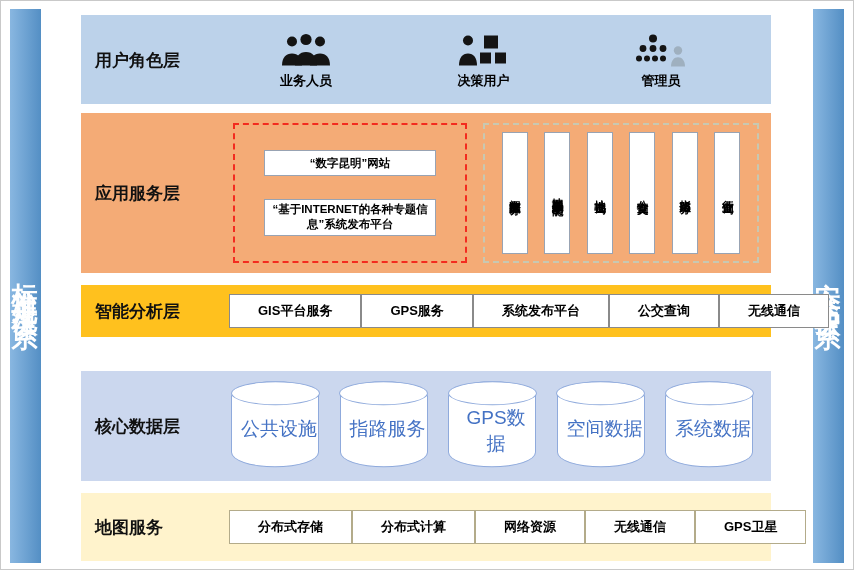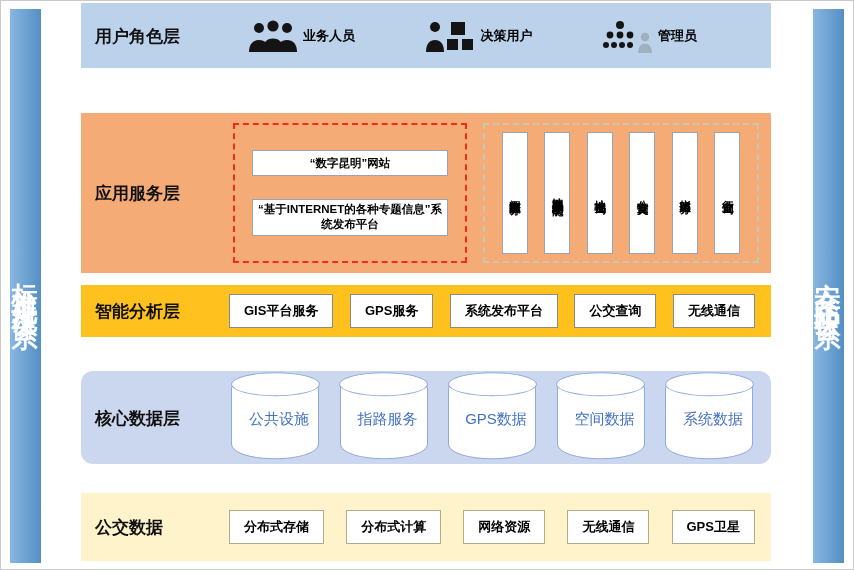--- a/index.html
+++ b/index.html
@@ -20,65 +20,65 @@
   .vbar{position:absolute;top:8px;height:554px;width:31px;
     background:linear-gradient(90deg,rgba(255,255,255,.28),rgba(0,0,0,.08)),var(--side-bar);
     color:#fff;writing-mode:vertical-rl;text-orientation:upright;
     display:flex;align-items:center;justify-content:center;
     font-size:26px;font-weight:bold;letter-spacing:8px;}
   .vbar.left{left:9px;}
   .vbar.right{right:9px;}
 
   
   .layer{position:absolute;left:80px;width:690px;}
-  #layer-user{top:2px;height:65px;background:var(--user-layer-bg);}
+  #layer-user{top:14px;height:89px;background:var(--user-layer-bg);}
   #layer-app{top:112px;height:160px;background:var(--application-layer-bg);}
   #layer-analysis{top:284px;height:52px;background:var(--analysis-layer-bg);}
-  #layer-data{top:370px;height:93px;background:var(--core-data-layer-bg);border-radius:12px;}
+  #layer-data{top:370px;height:110px;background:var(--core-data-layer-bg);}
   #layer-platform{top:492px;height:68px;background:var(--platform-layer-bg);}
   .layer-title{position:absolute;left:14px;top:50%;transform:translateY(-50%);
     font-size:17px;font-weight:bold;color:#111;white-space:nowrap;}
 
   
   .roles-row{position:absolute;left:165px;right:50px;top:50%;transform:translateY(-50%);
     display:flex;justify-content:space-between;}
-  .role{display:flex;flex-direction:row;align-items:center;gap:3px;width:120px;}
+  .role{display:flex;flex-direction:column;align-items:center;gap:3px;width:120px;}
   .role-label{font-weight:bold;font-size:13px;color:#000;}
 
   
   .platform-group{position:absolute;left:152px;top:10px;width:234px;height:140px;
     border:2px dashed var(--red-dashed);box-sizing:border-box;
     display:flex;flex-direction:column;align-items:center;justify-content:space-evenly;padding:3px 0;}
-  .platform-box{width:196px;min-height:26px;background:#fff;border:1px solid var(--box-border);
+  .platform-box{width:172px;min-height:26px;background:#fff;border:1px solid var(--box-border);
     display:flex;align-items:center;justify-content:center;text-align:center;
     font-size:11.5px;font-weight:bold;line-height:1.35;padding:2px 5px;box-sizing:border-box;color:#000;}
   .services-group{position:absolute;left:402px;top:10px;width:276px;height:140px;
     border:2px dashed #c8c8b2;box-sizing:border-box;
     display:flex;align-items:center;justify-content:space-evenly;}
   .service-box{width:26px;height:122px;background:#fff;border:1px solid var(--box-border);
     display:flex;align-items:center;justify-content:center;
     writing-mode:vertical-rl;text-orientation:upright;
     font-size:11.5px;font-weight:bold;color:#000;letter-spacing:1px;box-sizing:border-box;}
 
   
   .chips-row{position:absolute;left:148px;right:16px;top:50%;transform:translateY(-50%);
     display:flex;justify-content:space-between;align-items:center;}
-  .chip{background:#fff;border:1px solid #8a8a8a;padding:7px 14px;
+  .chip{background:#fff;border:1px solid #8a8a8a;padding:7px 28px;
     font-size:13px;font-weight:bold;color:#000;white-space:nowrap;}
   #layer-platform .chip{border-color:#b3ab8a;}
 
   
   .cyl-row{position:absolute;left:150px;right:18px;top:50%;transform:translateY(-52%);
     display:flex;justify-content:space-between;align-items:center;}
   .cylinder{position:relative;width:88px;height:86px;background:#fff;
     border:1.5px solid #8FAADC;border-radius:44px/15px;box-sizing:border-box;}
   .cyl-top{position:absolute;top:-1.5px;left:-1.5px;width:calc(100% + 3px);height:24px;
     border:1.5px solid #8FAADC;border-radius:50%;background:#fff;box-sizing:border-box;}
   .cyl-label{position:absolute;top:52%;left:8px;right:0;transform:translateY(-40%);
-    text-align:center;color:var(--cylinder-text);font-size:15px;}
+    text-align:center;color:var(--cylinder-text);font-size:19px;}
 
   .icon-slot{height:38px;display:flex;align-items:flex-end;}
 </style>
 </head>
 <body>
 
 <div class="canvas">
 
   <div class="vbar left">标准规范体系</div>
   <div class="vbar right">安全防护体系</div>
@@ -186,21 +186,21 @@
         <span class="cyl-label">空间数据</span>
       </div>
       <div class="cylinder">
         <div class="cyl-top"></div>
         <span class="cyl-label">系统数据</span>
       </div>
     </div>
   </div>
 
   <div class="layer" id="layer-platform">
-    <div class="layer-title">公交数据</div>
+    <div class="layer-title">地图服务</div>
     <div class="chips-row">
       <div class="chip">分布式存储</div>
       <div class="chip">分布式计算</div>
       <div class="chip">网络资源</div>
       <div class="chip">无线通信</div>
       <div class="chip">GPS卫星</div>
     </div>
   </div>
 
 </div>

